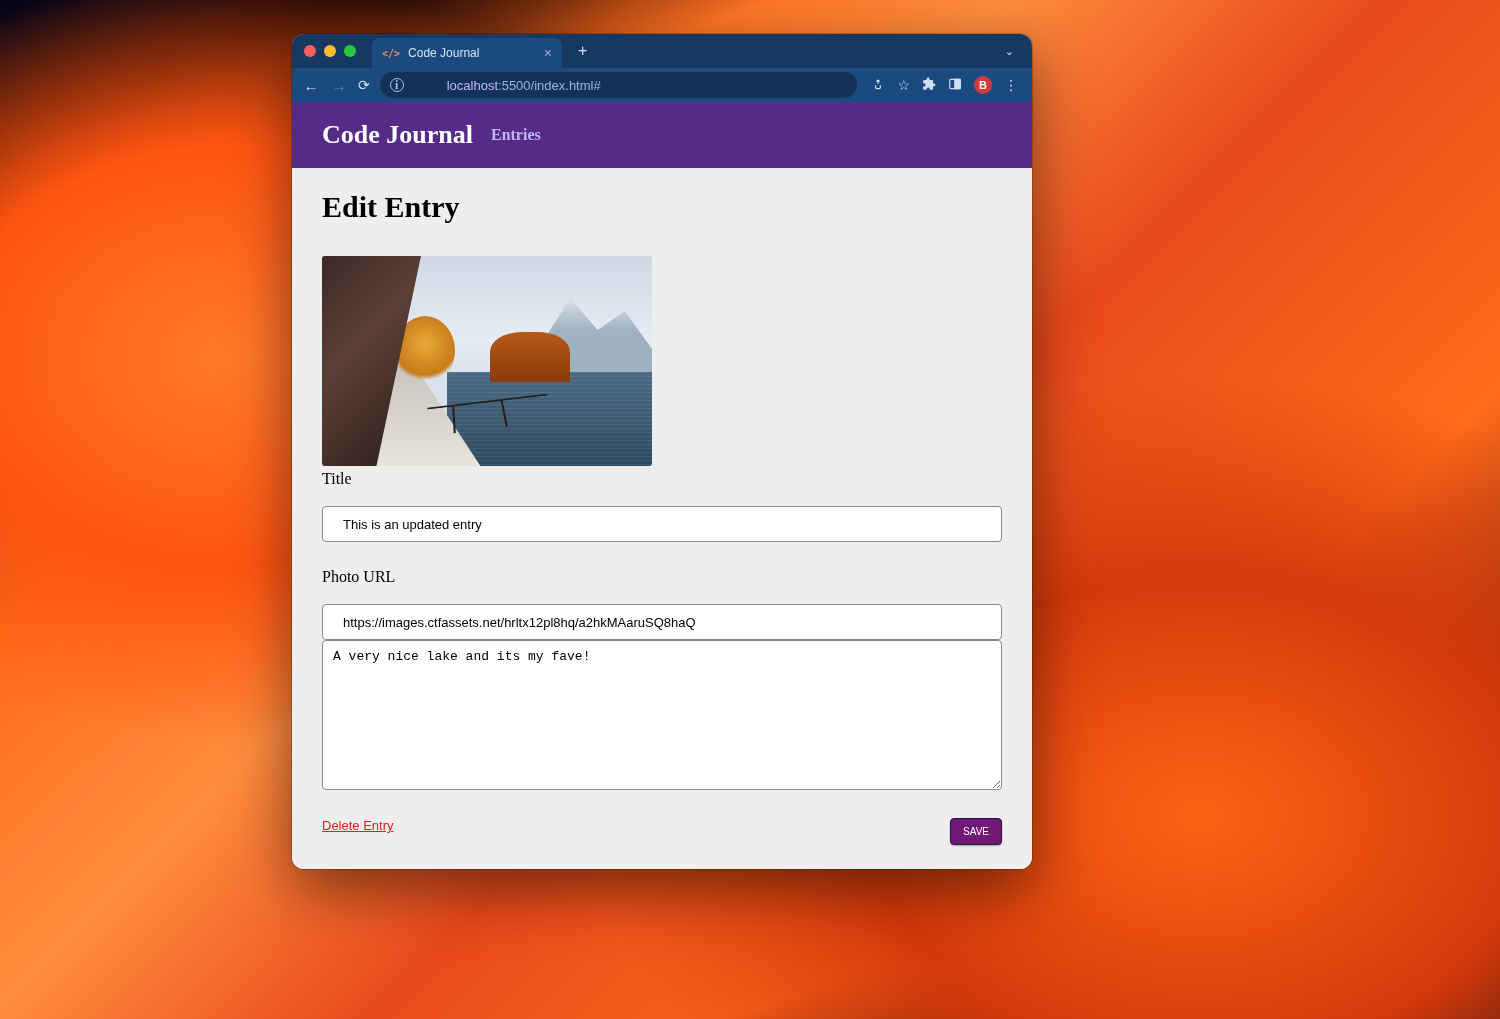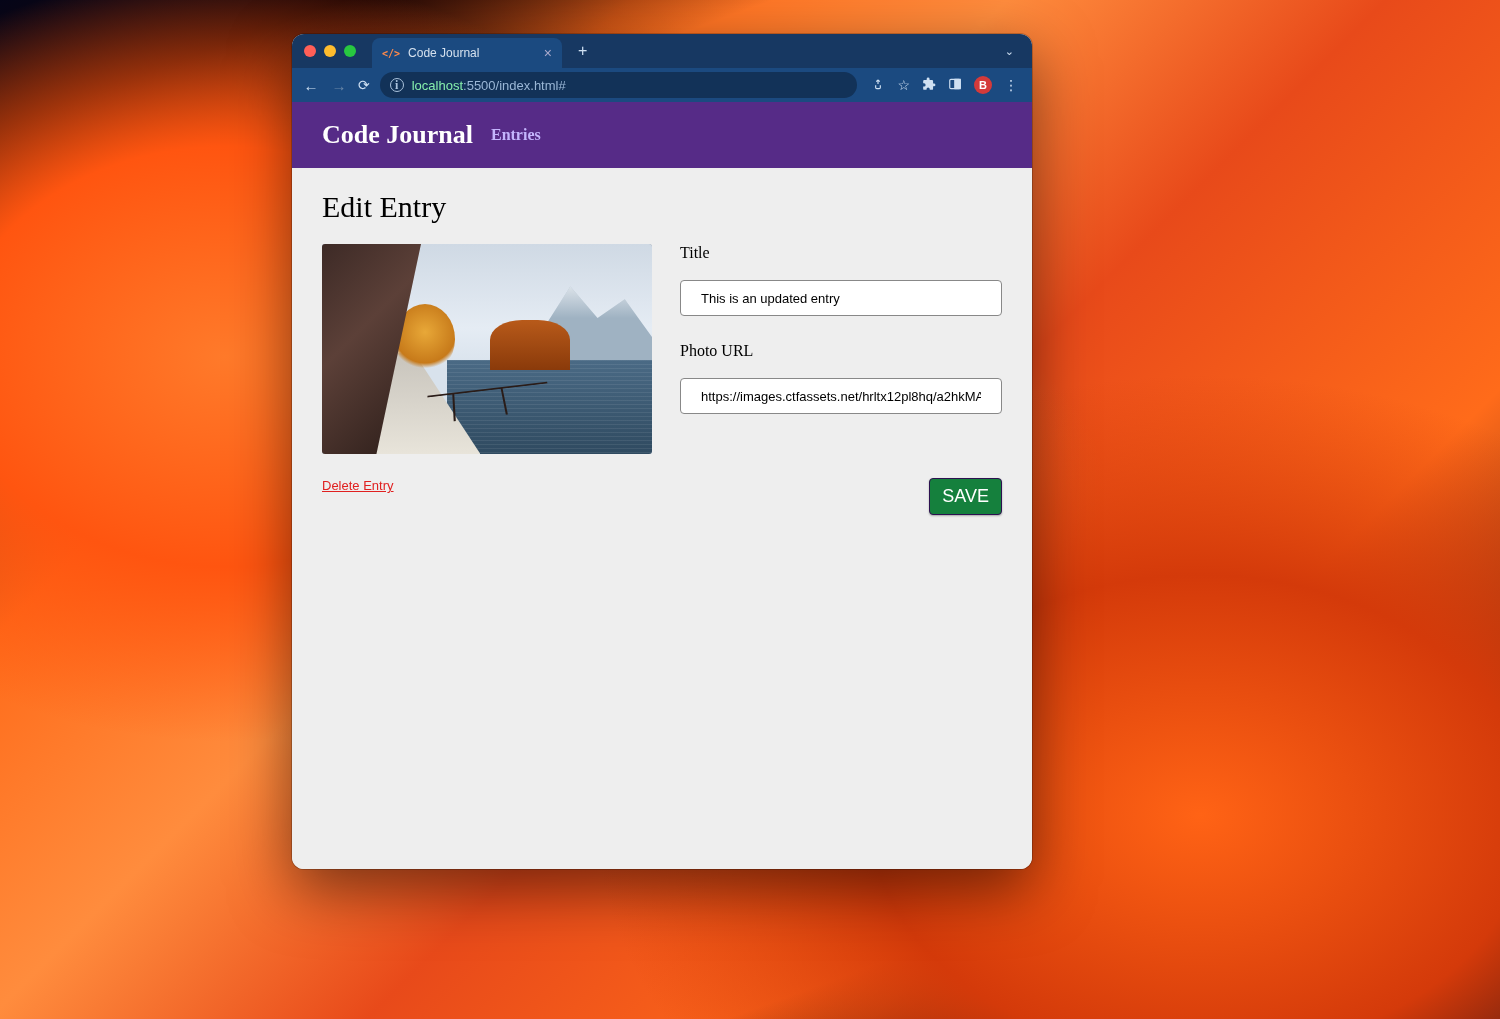--- a/index.html
+++ b/index.html
@@ -86,21 +86,21 @@
       background: #123258;
       border-radius: 13px;
       display: flex;
       align-items: center;
       padding: 0 10px;
       gap: 8px;
       color: #d5e1ee;
       font-size: 13px;
     }
     .addr-i { color: #aac2dc; font-size: 12px; border: 1px solid #aac2dc; border-radius: 50%; width: 14px; height: 14px; display: inline-flex; align-items: center; justify-content: center; font-weight: bold; font-family: serif; }
-    .addr-host { color: #86efac; }
+    .addr-host { color: #c4b5fd; margin-left: 35px; }
     .addr-path { color: #9ab7d6; }
     .toolbar-icons { display: flex; gap: 12px; align-items: center; padding: 0 4px; }
     .tb-icon { color: #cfe0f2; font-size: 14px; cursor: pointer; }
     .profile { width: 18px; height: 18px; border-radius: 50%; background: #d43a3a; color: #fff; font-size: 11px; display: flex; align-items: center; justify-content: center; font-weight: 600; }
     .app-viewport {
       position: absolute;
       top: 68px;
       left: 0;
       right: 0;
       bottom: 0;
@@ -124,26 +124,26 @@
     .app-nav-link {
       font-family: Georgia, serif;
       font-weight: bold;
       font-size: 16px;
       color: #c4b5fd;
       cursor: pointer;
     }
     .content { padding: 22px 30px 30px; }
     .page-heading {
       font-family: Georgia, "Times New Roman", serif;
-      font-weight: normal;
+      font-weight: bold;
       font-size: 30px;
       color: #000;
-      margin-bottom: 20px;
-    }
-    .form-top { display: flex; gap: 28px; }
+      margin-bottom: 32px;
+    }
+    .form-top { display: flex; gap: 4px; flex-direction: column; }
     .preview-img {
       width: 330px;
       height: 210px;
       border-radius: 3px;
       background: #8892a0;
       position: relative;
       overflow: hidden;
     }
     .sky { position:absolute; inset:0; background: linear-gradient(180deg, #cfd9e4 0%, #e5ecf4 40%, #d8e2ec 60%); }
     .mtn1 { position:absolute; right:0; top:30px; width:55%; height:60%; background:#9fb2c2; clip-path: polygon(0 100%, 20% 40%, 35% 55%, 55% 10%, 70% 35%, 85% 20%, 100% 50%, 100% 100%); }
@@ -196,26 +196,26 @@
       margin-top: 24px;
     }
     .delete-link {
       color: #e02020;
       font-size: 13px;
       text-decoration: underline;
       cursor: pointer;
       font-family: Arial, sans-serif;
     }
     .save-btn {
-      background: #15803d;
+      background: #701a75;
       color: #fff;
       border: 1px solid #2d1050;
       border-radius: 4px;
       padding: 7px 12px;
-      font-size: 18px;
+      font-size: 10px;
       font-family: Arial, sans-serif;
       cursor: pointer;
       box-shadow: 0 1px 2px rgba(0,0,0,0.3);
     }
   </style>
 </head>
 <body>
 
 <div class="desktop-bg"></div>
 
@@ -291,20 +291,21 @@
         </div>
         <div class="fields">
           <div class="label">Title</div>
           <input class="text-input" type="text" value="This is an updated entry" style="">
           <div class="field-gap"></div>
           <div class="label">Photo URL</div>
           <input class="text-input" type="text" value="https://images.ctfassets.net/hrltx12pl8hq/a2hkMAaruSQ8haQ" style="">
         </div>
       </div>
 
+      <textarea class="notes-area" style="">A very nice lake and its my fave!</textarea>
 
       <div class="actions">
         <a class="delete-link">Delete Entry</a>
         <button class="save-btn">SAVE</button>
       </div>
     </div>
   </div>
 
 </div>
 

